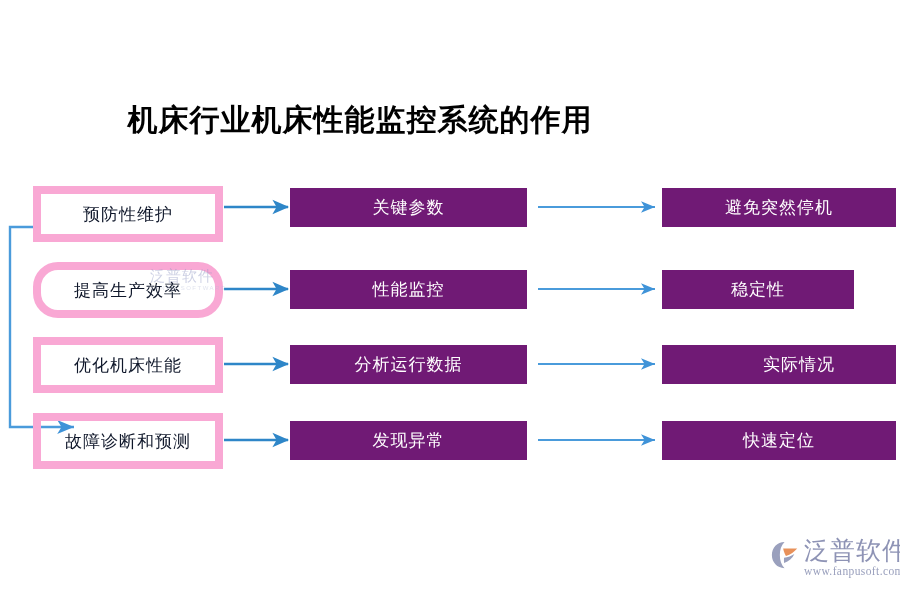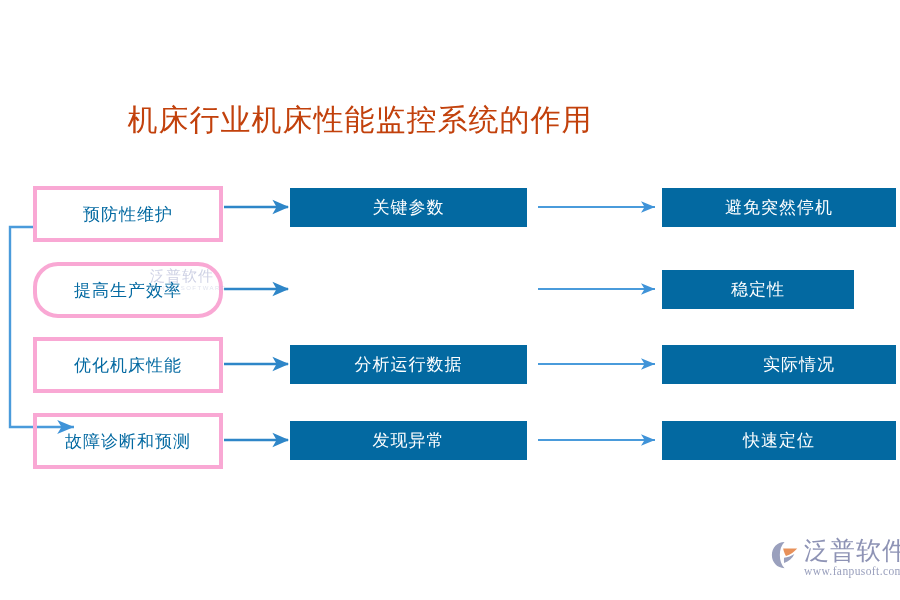--- a/index.html
+++ b/index.html
@@ -22,44 +22,44 @@
 
   
   .page-title {
     position: absolute;
     left: 0;
     top: 100px;
     width: 720px;
     text-align: center;
     font-size: 30px;
     letter-spacing: 1px;
-    color: #c2410c;
-    white-space: nowrap;
-    font-weight: 400;
+    color: #000000;
+    white-space: nowrap;
+    font-weight: 700;
   }
 
   
   .node {
     position: absolute;
     box-sizing: border-box;
     display: flex;
     align-items: center;
     justify-content: center;
     font-size: 17px;
     letter-spacing: 1px;
     white-space: nowrap;
     user-select: none;
   }
   .node.outline {
-    border: 4px solid #f9a8d4;
+    border: 8px solid #f9a8d4;
     background: transparent;
-    color: #0369a1;
+    color: #0f172a;
   }
   .node.filled {
-    background: #0369a1;
+    background: #701a75;
     color: #ffffff;
   }
 
   
   #connectors {
     position: absolute;
     left: 0;
     top: 0;
     width: 900px;
     height: 600px;
@@ -185,20 +185,23 @@
   </div>
   <div class="node outline" style="left:33px; top:337px; width:190px; height:56px;">
     <span>优化机床性能</span>
   </div>
   <div class="node outline" style="left:33px; top:413px; width:190px; height:56px;">
     <span>故障诊断和预测</span>
   </div>
 
   <div class="node filled" style="left:290px; top:188px; width:237px; height:39px;">
     <span>关键参数</span>
+  </div>
+  <div class="node filled" style="left:290px; top:270px; width:237px; height:39px;">
+    <span>性能监控</span>
   </div>
   <div class="node filled" style="left:290px; top:345px; width:237px; height:39px;">
     <span>分析运行数据</span>
   </div>
   <div class="node filled" style="left:290px; top:421px; width:237px; height:39px;">
     <span>发现异常</span>
   </div>
 
   <div class="node filled" style="left:662px; top:188px; width:234px; height:39px;text-align:right;">
     <span>避免突然停机</span>

